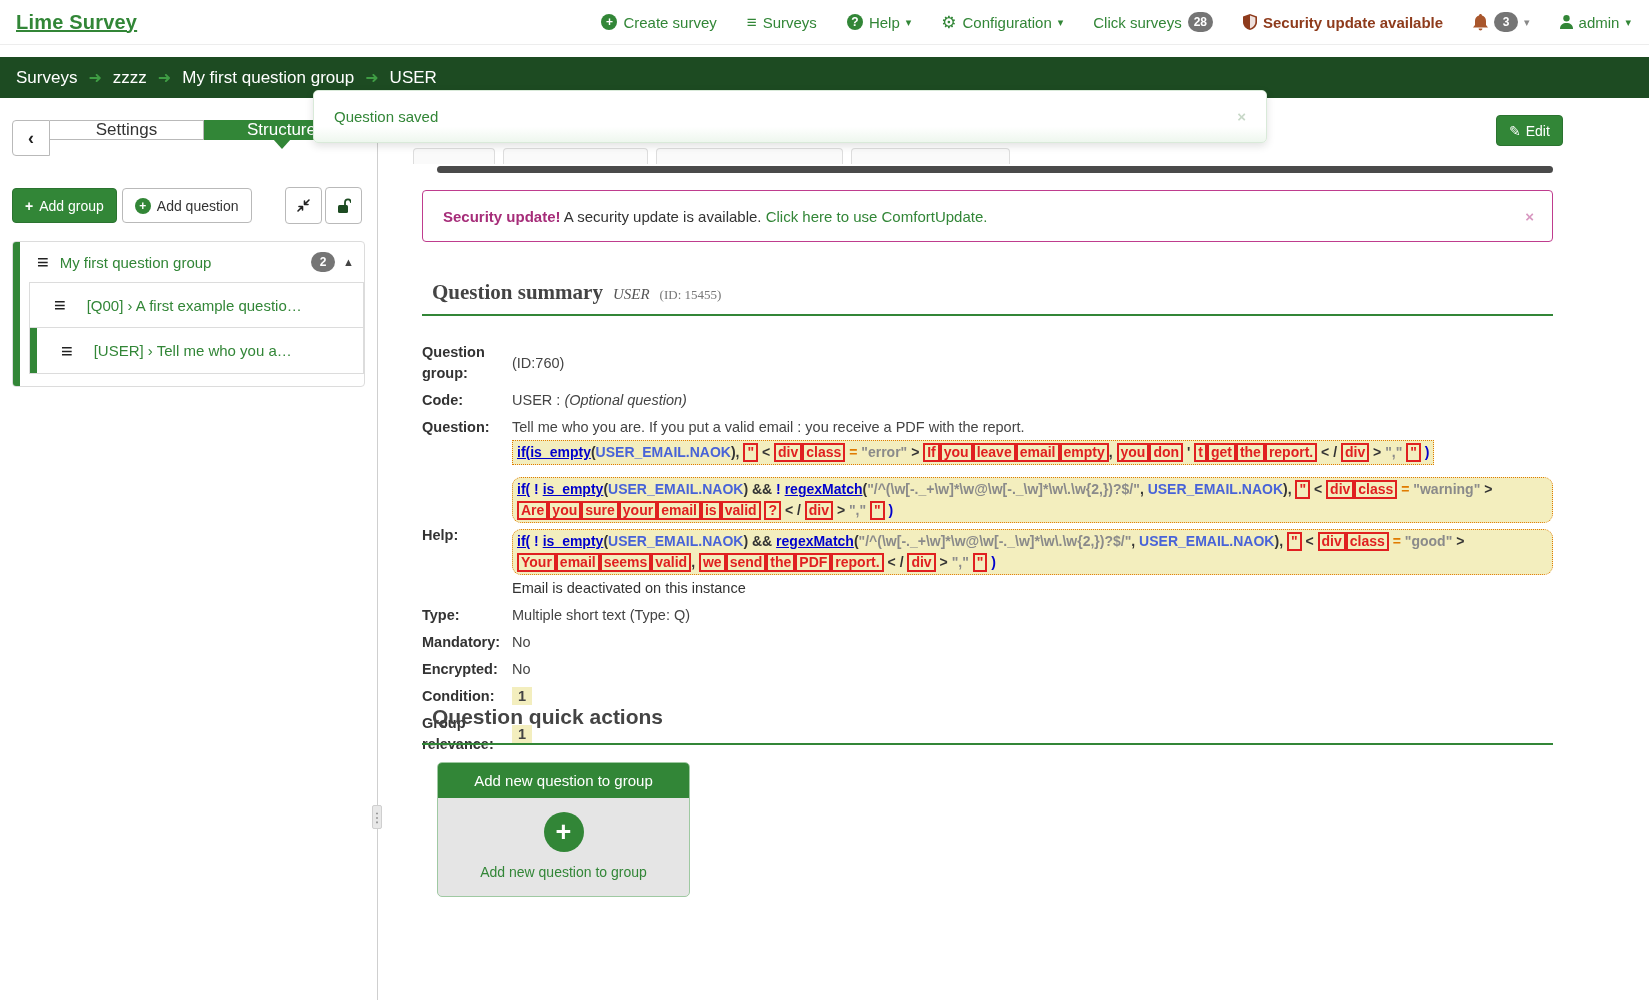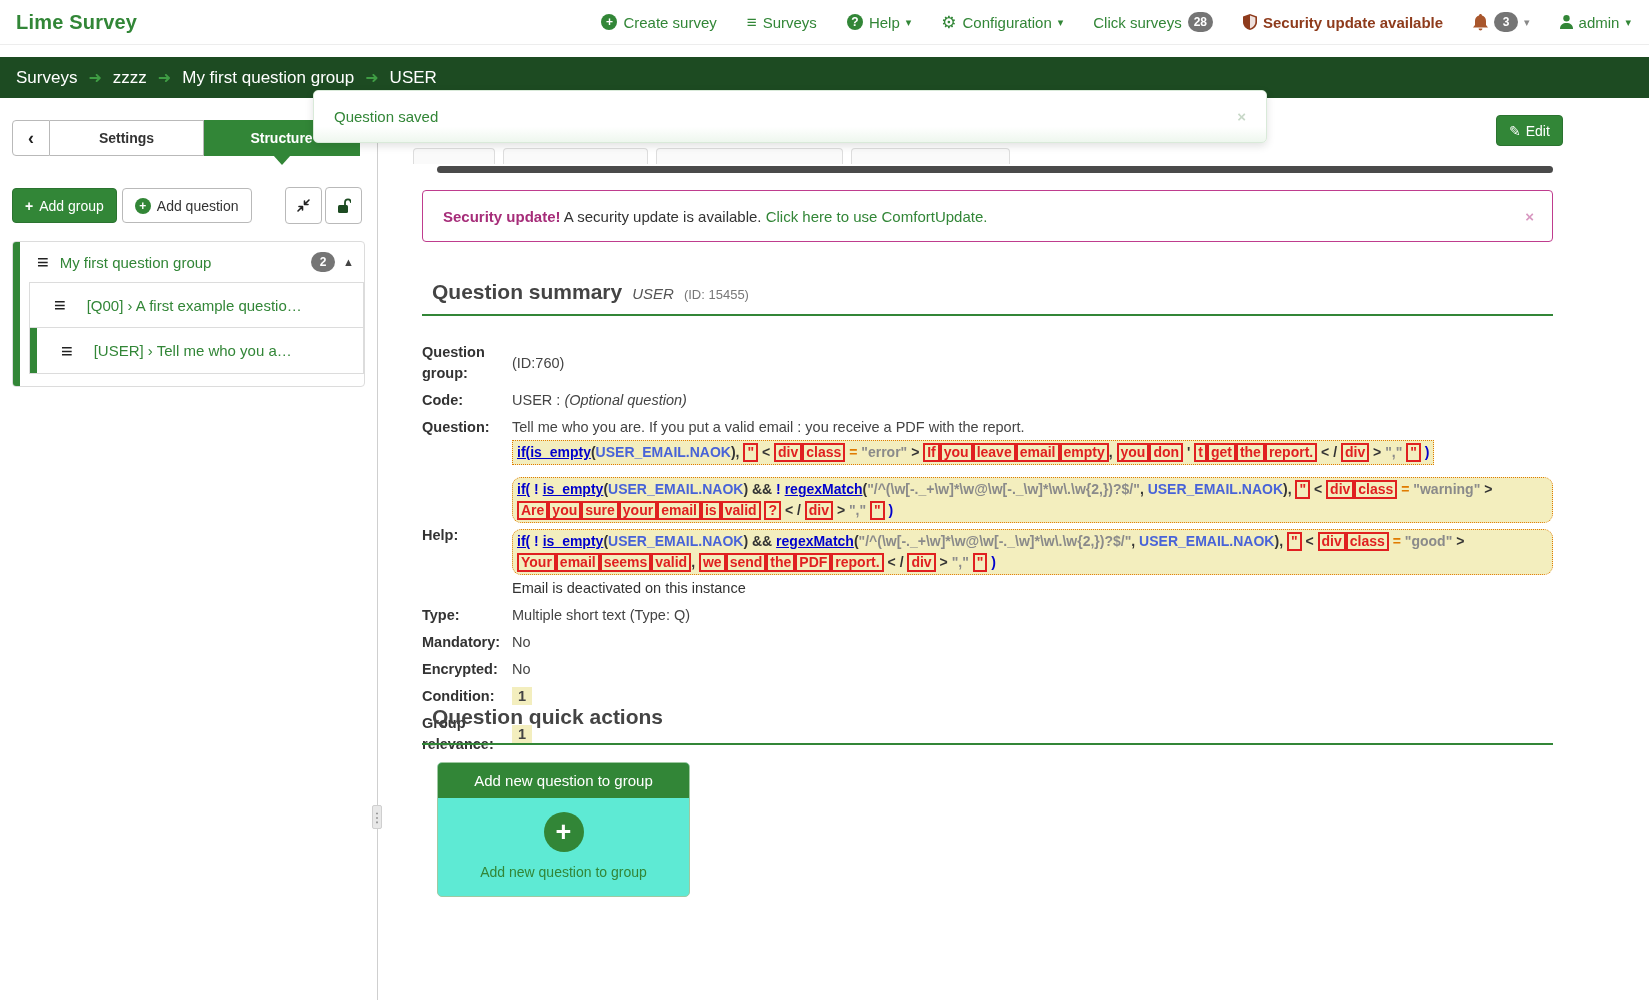--- a/index.html
+++ b/index.html
@@ -1,20 +1,20 @@
 <!DOCTYPE html>
 <html><head>
 <meta charset="utf-8">
 <style>
   * { margin:0; padding:0; box-sizing:border-box; }
   html,body { width:1649px; height:1000px; background:#fff; font-family:"Liberation Sans",sans-serif; color:#333; overflow:hidden; position:relative; }
 
   
   .navbar { position:absolute; left:0; top:0; width:1649px; height:45px; background:#fff; border-bottom:1px solid #ededed; display:flex; align-items:center; }
-  .brand { margin-left:16px; font-size:20px; color:#328637; font-weight:bold; letter-spacing:.2px; }
+  .brand { margin-left:16px; font-size:20px; color:#328637; font-weight:bold; letter-spacing:.2px;text-decoration:underline; }
   .nav-right { margin-left:auto; display:flex; align-items:center; gap:30px; margin-right:18px; font-size:15px; }
   .nav-item { display:flex; align-items:center; gap:6px; color:#328637; cursor:pointer; white-space:nowrap; }
   .nav-item.warn { color:#8e3b1c; font-weight:bold; }
   .circle-ico { width:16px; height:16px; border-radius:50%; background:#328637; color:#fff; font-size:12px; font-weight:bold; display:inline-flex; align-items:center; justify-content:center; line-height:1; }
   .gear { font-size:17px; line-height:1; }
   .menu-glyph { font-size:17px; font-weight:bold; line-height:1; }
   .badge { min-width:24px; height:20px; padding:0 6px; border-radius:10px; background:#757575; color:#fff; font-size:12px; font-weight:bold; display:inline-flex; align-items:center; justify-content:center; }
   .caret { font-size:11px; color:#328637; }
   .caret.gray { color:#888; }
 
@@ -29,21 +29,21 @@
   .toast .msg { margin-left:20px; color:#328637; font-size:15px; }
   .toast .close { margin-left:auto; margin-right:20px; color:#c8d8c8; font-size:15px; font-weight:bold; cursor:pointer; }
 
   
   .edit-btn { position:absolute; left:1496px; top:115px; height:31px; padding:0 12px; background:#328637; color:#fff; border:1px solid #2b7330; border-radius:4px; font-size:14px; display:flex; align-items:center; gap:5px; cursor:pointer; z-index:40; }
 
   
   .sidebar { position:absolute; left:0; top:98px; width:378px; height:902px; background:#fff; border-right:1px solid #cfcfcf; }
   .side-tabs { position:absolute; left:12px; top:22px; display:flex; }
   .back-btn { width:38px; height:36px; border:1px solid #b9b9b9; border-radius:4px 0 0 4px; background:#fff; display:flex; align-items:center; justify-content:center; font-size:18px; font-weight:bold; color:#222; cursor:pointer; }
-  .tab { width:154px; height:36px; border:1px solid #b9b9b9; border-left:none; background:#fff; display:flex; align-items:center; justify-content:center; font-size:14px; color:#333; cursor:pointer;font-weight:bold; }
+  .tab { width:154px; height:20px; border:1px solid #b9b9b9; border-left:none; background:#fff; display:flex; align-items:center; justify-content:center; font-size:17px; color:#333; cursor:pointer; }
   .tab.active { width:156px; background:#328637; border-color:#328637; color:#fff; position:relative; }
   .tab.active:after { content:""; position:absolute; left:50%; bottom:-10px; margin-left:-9px; border-left:9px solid transparent; border-right:9px solid transparent; border-top:10px solid #328637; }
   .side-actions { position:absolute; left:12px; top:89px; display:flex; align-items:center; }
   .btn-green { height:35px; padding:0 12px; background:#328637; border:1px solid #2b7330; border-radius:4px; color:#fff; font-size:14px; display:flex; align-items:center; gap:6px; cursor:pointer; }
   .btn-white { height:35px; padding:0 12px; background:#fff; border:1px solid #b9b9b9; border-radius:4px; color:#333; font-size:14px; display:flex; align-items:center; gap:6px; cursor:pointer; margin-left:5px; }
   .ico-btn { width:37px; height:37px; background:#fff; border:1px solid #b9b9b9; border-radius:4px; display:flex; align-items:center; justify-content:center; cursor:pointer; }
   .ico-btn + .ico-btn { margin-left:3px; }
   .spacer { width:33px; }
 
   .tree { position:absolute; left:12px; top:143px; width:353px; border:1px solid #dcdcdc; border-radius:4px; background:#fff; overflow:hidden; padding-bottom:12px; }
@@ -68,21 +68,21 @@
   .ghost-tab { height:16px; border:1px solid #ddd; border-bottom:none; border-radius:4px 4px 0 0; background:#fafafa; }
   .topbar-scroll { position:absolute; left:17px; top:68px; width:1116px; height:7px; background:#4a4a4a; border-radius:4px; cursor:pointer; }
 
   .sec-alert { position:absolute; left:2px; top:92px; width:1131px; height:52px; border:1px solid #bf3d8e; border-radius:4px; background:#fff; display:flex; align-items:center; font-size:15px; }
   .sec-alert .body { margin-left:20px; }
   .sec-alert b { color:#a62d79; }
   .sec-alert .txt { color:#333; }
   .sec-alert a { color:#328637; text-decoration:none; cursor:pointer;margin-top:32px; }
   .sec-alert .close { margin-left:auto; margin-right:18px; color:#d898c1; font-weight:bold; cursor:pointer; }
 
-  .qs-head { position:absolute; left:12px; top:182px; display:flex; align-items:baseline; gap:10px; }
+  .qs-head { position:absolute; left:12px; top:182px; display:flex; align-items:baseline; gap:10px;font-family:Liberation Serif, serif; }
   .qs-head h2 { font-size:21px; font-weight:bold; color:#444; }
   .qs-head .qcode { font-style:italic; font-size:15px; color:#555; }
   .qs-head .qid { font-size:13px; color:#777; }
   .green-rule { position:absolute; left:2px; width:1131px; border-bottom:2px solid #328637; }
 
   .fields { position:absolute; left:2px; top:244px; width:1131px; font-size:14.5px; }
   .frow { display:flex; margin-bottom:6px; }
   .flabel { width:90px; flex:0 0 90px; font-weight:bold; color:#333; line-height:1.45; }
   .fval { flex:1; color:#444; line-height:1.45; }
   .frow.center { align-items:center; }
@@ -99,21 +99,21 @@
   .tok-op { color:#333; }
   .tok-str { color:#8a8a8a; }
   .tok-eq { color:#e07b00; }
   .tok-box { color:#e02020; border:2px solid #e02020; padding:0 2px; display:inline-block; line-height:15px; }
   .hl1 { background:#f3eebe; font-weight:bold; padding:1px 6px; }
 
   .email-note { margin-top:3px; color:#333; }
 
   
   .qa-head { position:absolute; left:12px; top:607px; font-size:21px; font-weight:bold; color:#444; }
-  .qa-card { position:absolute; left:17px; top:664px; width:253px; border:1px solid #9fc9a2; border-radius:5px; background:#5eead4; overflow:hidden; cursor:pointer; }
+  .qa-card { position:absolute; left:17px; top:664px; width:253px; border:1px solid #9fc9a2; border-radius:5px; background:#e5e5e5; overflow:hidden; cursor:pointer; }
   .qa-card .hd { background:#328637; color:#fff; font-size:15px; text-align:center; padding:9px 0; }
   .qa-card .bd { display:flex; flex-direction:column; align-items:center; padding:14px 0 16px; }
   .plus-circle { width:40px; height:40px; border-radius:50%; background:#328637; color:#fff; font-size:27px; font-weight:bold; display:flex; align-items:center; justify-content:center; line-height:1; }
   .qa-link { margin-top:12px; color:#328637; font-size:14px; }
 
   svg { display:block; }
 </style>
 </head>
 <body>
 

